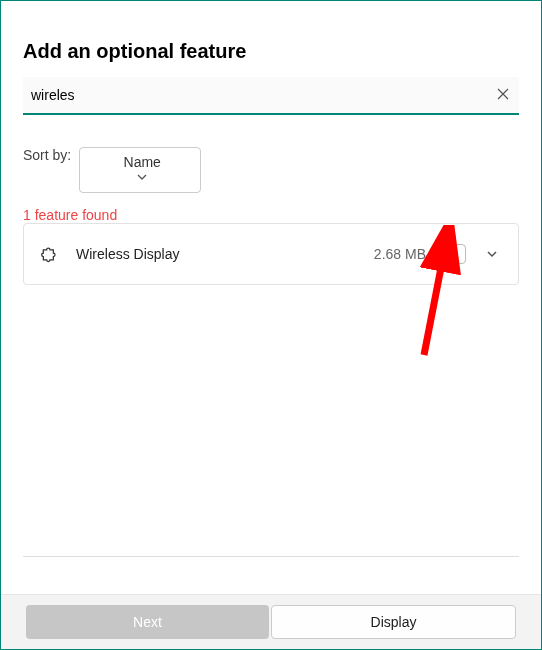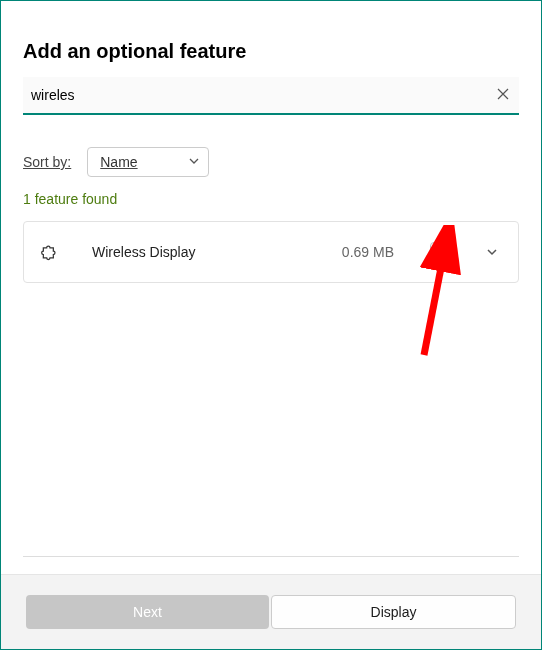--- a/index.html
+++ b/index.html
@@ -45,52 +45,50 @@
       position: absolute;
       right: 6px;
       top: 50%;
       transform: translateY(-50%);
       cursor: pointer;
       color: #555;
       padding: 4px;
     }
     .sort-row {
       display: flex;
-      align-items: center;
-      gap: 16px;
+      gap: 8px;
       margin-bottom: 14px;
       font-size: 14px;
       color: #444;
-      text-decoration: underline;
     }
     .sort-select {
       display: flex;
       align-items: center;
       justify-content: space-between;
       border: 1px solid #ccc;
       border-radius: 4px;
       padding: 6px 8px 6px 12px;
       width: 122px;
       font-size: 14px;
       color: #333;
       cursor: pointer;
       background: #fff;
+      flex-direction: column;
     }
     .result-count {
       font-size: 14px;
-      color: #4d7c0f;
-      margin-bottom: 14px;
+      color: #ef4444;
     }
     .feature-item {
       border: 1px solid #e2e2e2;
       border-radius: 4px;
       padding: 20px 16px;
       display: flex;
       align-items: center;
-      gap: 32px;
+      gap: 16px;
     }
     .feature-icon {
       display: flex;
       align-items: center;
       justify-content: center;
       color: #333;
     }
     .feature-name {
       font-size: 14px;
       color: #222;
@@ -121,21 +119,21 @@
       left: 22px;
       right: 22px;
       height: 1px;
       background: #ddd;
     }
     .footer {
       position: absolute;
       bottom: 0;
       left: 0;
       right: 0;
-      height: 75px;
+      height: 55px;
       background: #f3f3f3;
       border-top: 1px solid #e5e5e5;
       display: flex;
       align-items: center;
       justify-content: space-between;
       padding: 0 25px;
       gap: 2px;
     }
     .btn {
       flex: 1;
@@ -188,21 +186,21 @@
 
   <div class="result-count">1 feature found</div>
 
   <div class="feature-item">
     <span class="feature-icon">
       <svg width="20" height="20" viewBox="0 0 24 24" fill="none" stroke="currentColor" stroke-width="1.5">
         <path d="M4 7 h4 a2 2 0 1 1 4 0 h4 v4 a2 2 0 1 1 0 4 v4 h-4 a2 2 0 1 1 -4 0 h-4 v-4 a2 2 0 1 1 0 -4 z"></path>
       </svg>
     </span>
     <span class="feature-name">Wireless Display</span>
-    <span class="feature-size">0.69 MB</span>
+    <span class="feature-size">2.68 MB</span>
     <div class="checkbox"></div>
     <span class="expand-btn">
       <svg width="16" height="16" viewBox="0 0 16 16">
           <path d="M4 6 L8 10 L12 6" stroke="#555" stroke-width="1.5" fill="none"></path>
         </svg>
     </span>
   </div>
 </div>
 
 <svg class="arrow-annotation" width="70" height="140" viewBox="0 0 70 140">

